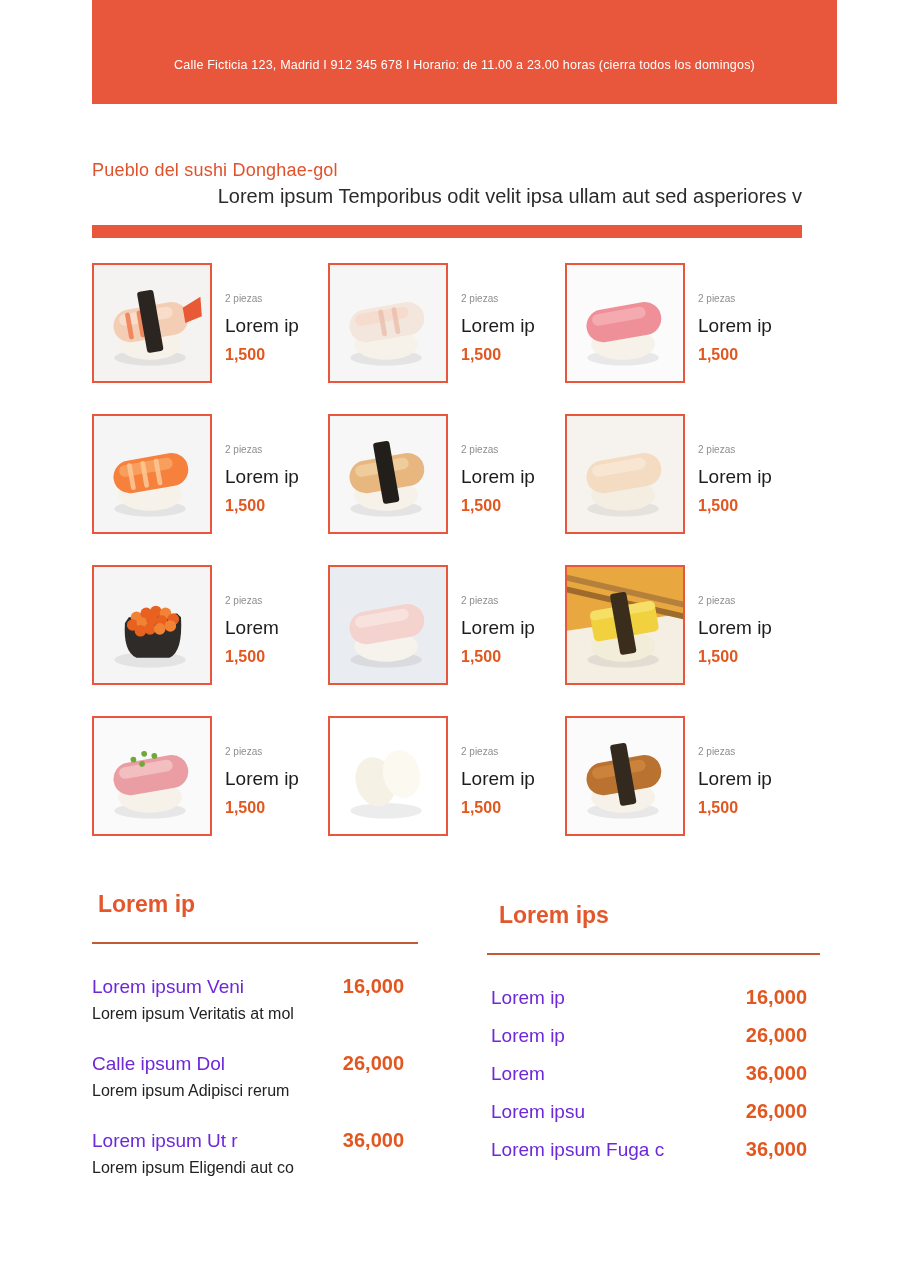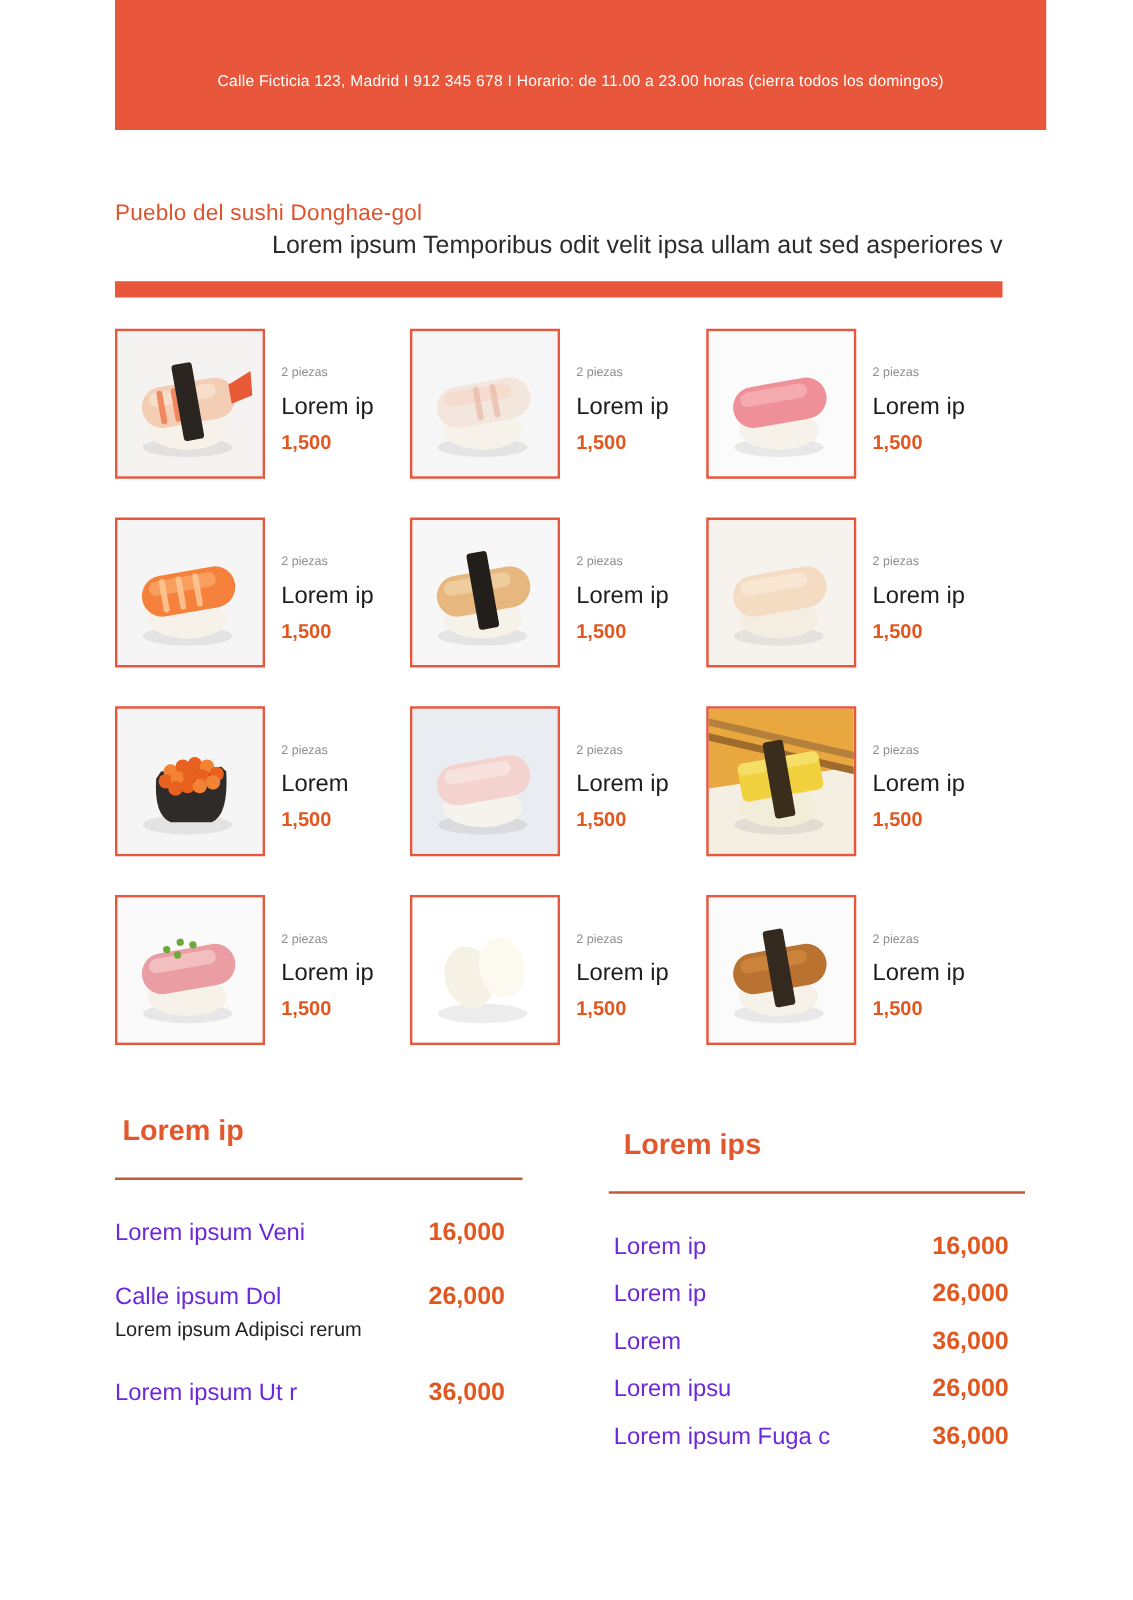--- a/index.html
+++ b/index.html
@@ -320,33 +320,35 @@
 
 <div class="section section-left">
   <div class="section-title">Lorem ip</div>
   <div class="section-rule"></div>
   <div class="items">
     <div class="mli">
       <div class="mli-top">
         <span class="mli-name">Lorem ipsum Veni</span>
         <span class="mli-price">16,000</span>
       </div>
+      <div class="mli-desc">Lorem ipsum Veritatis at mol</div>
     </div>
     <div class="mli">
       <div class="mli-top">
         <span class="mli-name">Calle ipsum Dol</span>
         <span class="mli-price">26,000</span>
       </div>
       <div class="mli-desc">Lorem ipsum Adipisci rerum</div>
     </div>
     <div class="mli">
       <div class="mli-top">
         <span class="mli-name">Lorem ipsum Ut r</span>
         <span class="mli-price">36,000</span>
       </div>
+      <div class="mli-desc">Lorem ipsum Eligendi aut co</div>
     </div>
   </div>
 </div>
 
 <div class="section section-right">
   <div class="section-title">Lorem ips</div>
   <div class="section-rule"></div>
   <div class="items">
     <div class="mli">
       <div class="mli-top">

